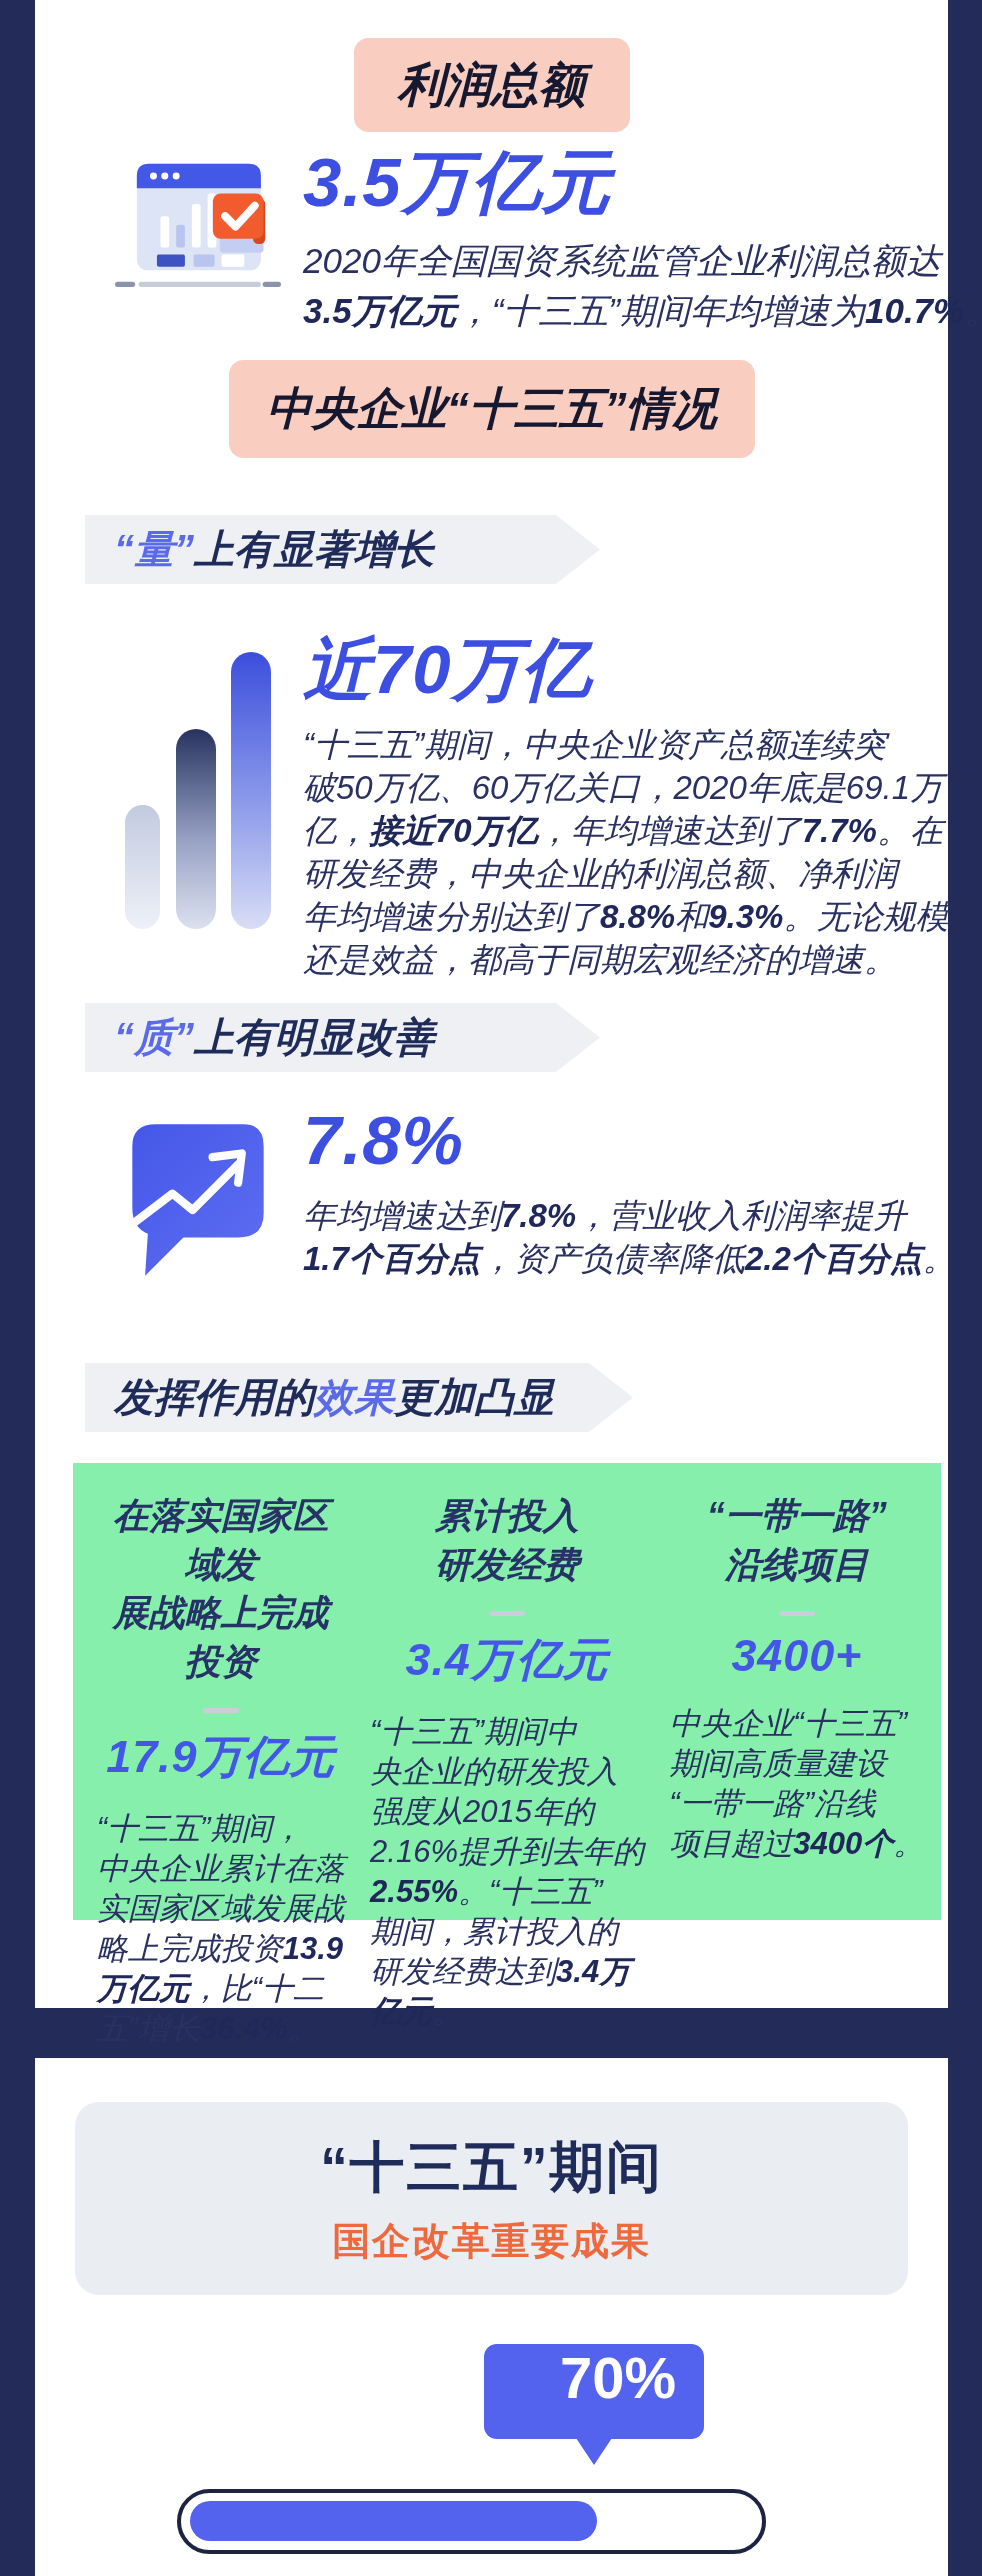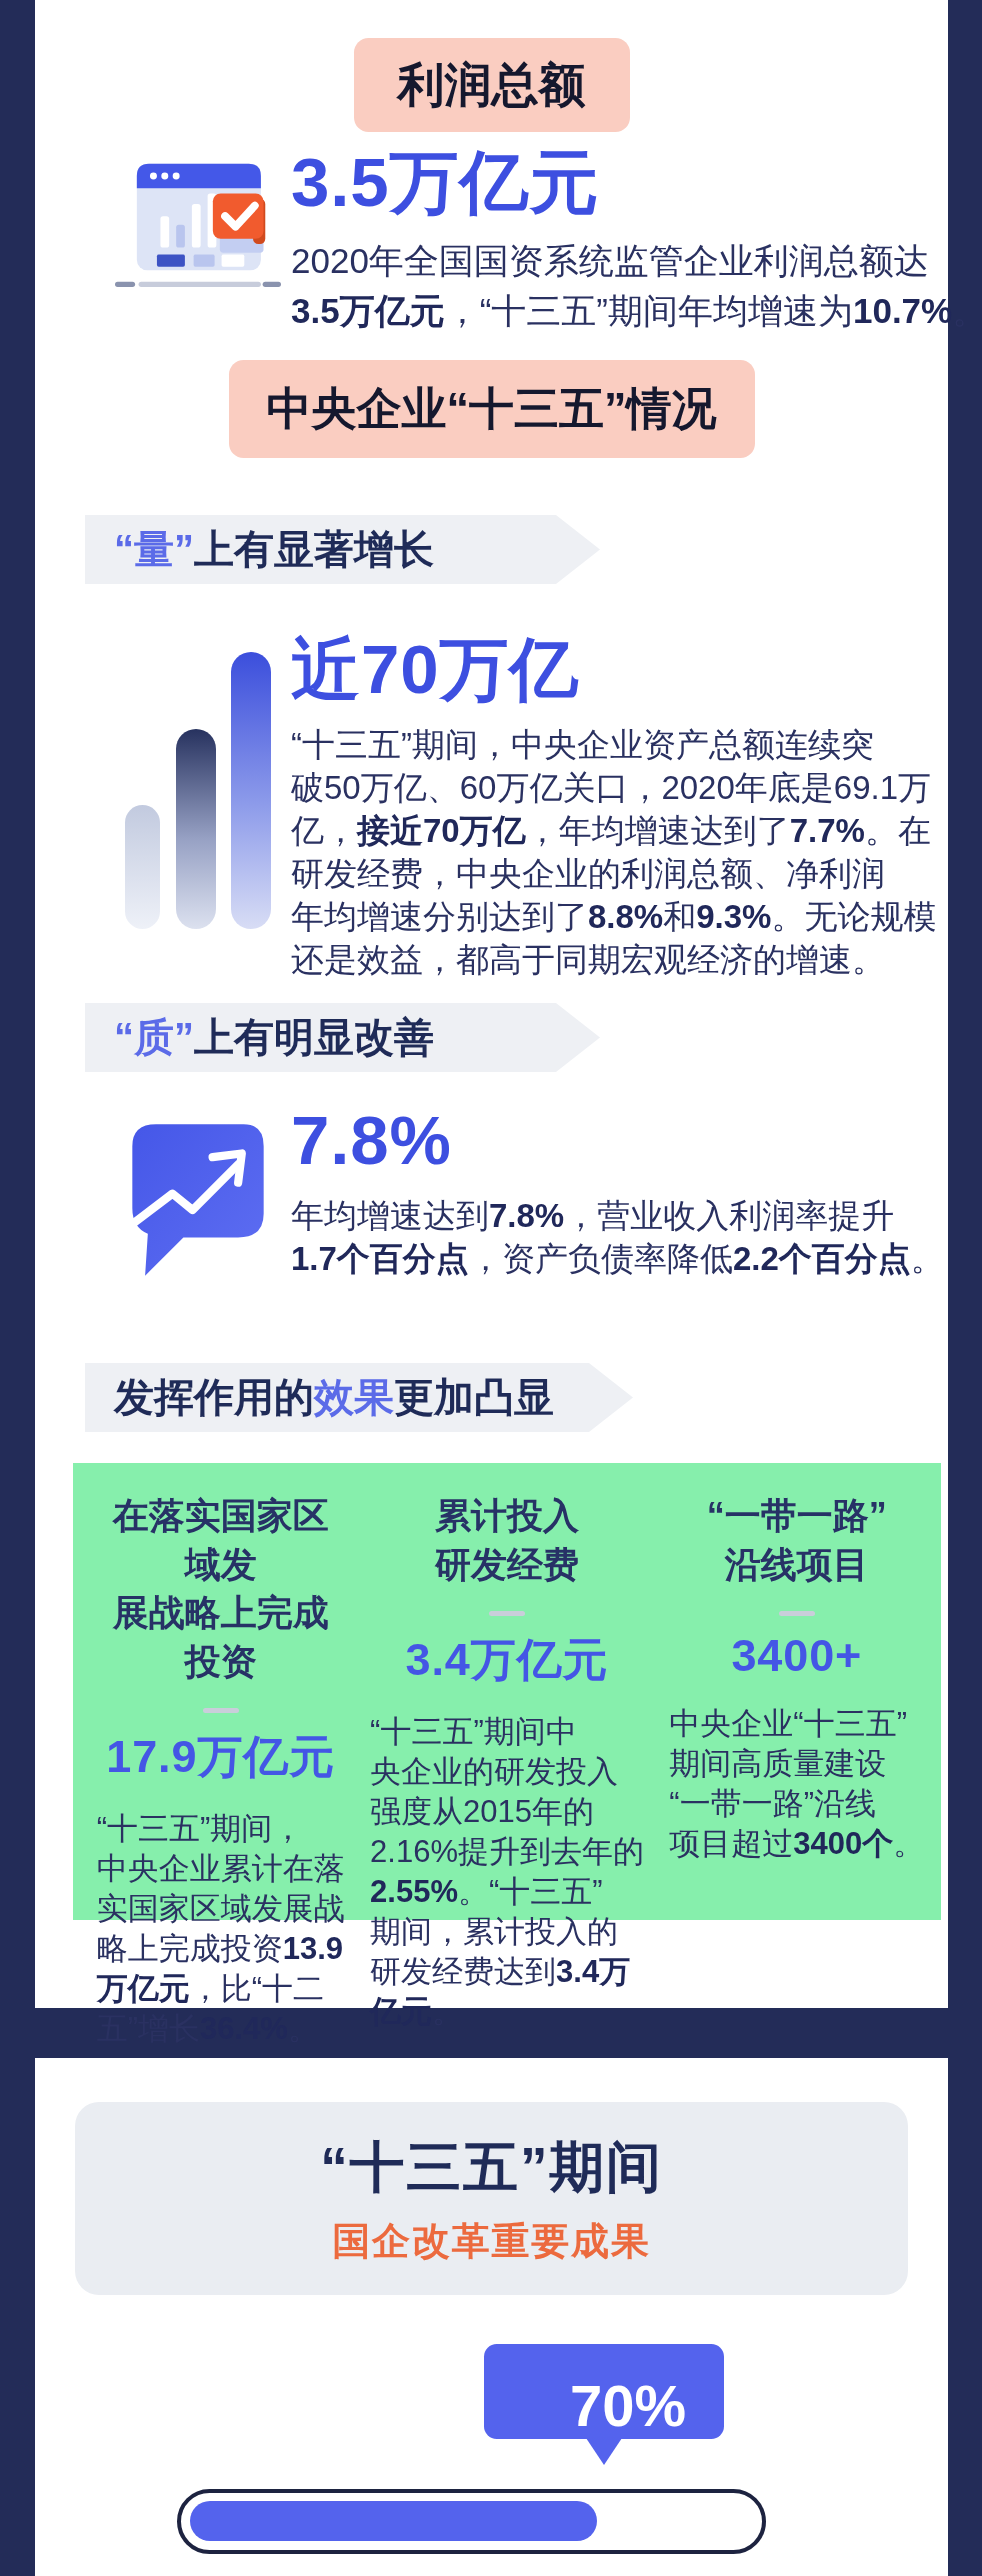--- a/index.html
+++ b/index.html
@@ -3,21 +3,21 @@
 <meta charset="utf-8">
 <style>
   * { box-sizing: border-box; }
   body { margin: 0; background: #232C58; }
   .page {
     position: relative; width: 982px; height: 2576px;
     background: #232C58; overflow: hidden;
     font-family: "Liberation Sans", "DejaVu Sans", sans-serif;
   }
   .card { position: absolute; left: 35px; width: 913px; background: #ffffff; }
-  #card-main { top: 0; height: 2008px; }
+  #card-main { top: 0; height: 2008px; font-style: italic; }
   #card-reform { top: 2058px; height: 518px; }
 
   
   .pink-badge {
     position: absolute; left: 50%; transform: translateX(-50%);
     background: #FACDC1; color: #15182E; font-weight: 800;
     border-radius: 14.6px; white-space: nowrap;
   }
   #profit-badge { top: 38px; font-size: 47px; padding: 15.5px 44px; }
   #central-badge { top: 360px; font-size: 45px; padding: 19px 38px; }
@@ -34,21 +34,21 @@
   #banner-quality  { top: 1003px; }
   #banner-effect   { top: 1363px; width: 548px; }
   .seg-hl { color: #5B6BE8; }
 
   
   .media-row { position: absolute; left: 0; width: 100%; display: flex; padding-left: 80px; }
   #profit-row { top: 144px; }
   #quantity-row { top: 631px; }
   #quality-row { top: 1102px; }
   .icon-box { width: 166px; flex: none; display: flex; justify-content: center; align-items: flex-start; }
-  .txt-col { margin-left: 10px; width: 604px; }
+  .txt-col { margin-left: 22px; width: 604px; }
   .headline { font-size: 69px; font-weight: 800; color: #3D4FE0; line-height: 1.12; letter-spacing: 0.9px; }
   .body-lines { margin-top: 14.6px; font-size: 33px; font-weight: 500; color: #2A3161; }
   .body-lines .rline { line-height: 43px; white-space: nowrap; }
   #profit-desc { font-size: 35px; }
   #profit-desc .rline { line-height: 50px; }
   .seg-b { font-weight: 800; color: #20285A; }
 
   
   .bars { display: flex; align-items: flex-end; gap: 15.5px; margin-top: 16.4px; height: 282px; }
   .bar { border-radius: 22px; }
@@ -69,24 +69,24 @@
   .stat-body .rline { line-height: 40px; white-space: nowrap; }
 
   
   .reform-box {
     position: absolute; top: 44px; left: 40px; width: 833px; height: 193px;
     background: #EAEDF2; border-radius: 24px; text-align: center;
   }
   .reform-period { margin-top: 29px; font-size: 55px; font-weight: 800; color: #1F2B58; letter-spacing: 1.8px; }
   .reform-title { margin-top: 11px; font-size: 38px; font-weight: 800; color: #EC6A3E; letter-spacing: 1.8px; }
   .percent-bubble {
-    position: absolute; top: 286px; left: 449px; width: 240px; height: 95px;
+    position: absolute; top: 286px; left: 449px; width: 220px; height: 95px;
     background: #5463ED; border-radius: 12.7px; color: #ffffff;
     font-size: 58px; font-weight: 800;
-    display: flex; align-items: flex-end; justify-content: center; padding-left: 48px;
+    display: flex; align-items: flex-start; justify-content: center; padding-left: 48px;
   }
   .percent-bubble::after {
     content: ""; position: absolute; top: 99%; left: 50%; transform: translateX(-50%);
     border: 18px solid transparent; border-top: 27px solid #5463ED; border-bottom: 0;
   }
   .progress-track {
     position: absolute; top: 431px; left: 142px; width: 589px; height: 65px;
     border: 4.5px solid #1D2340; border-radius: 36px; background: #ffffff;
   }
   .progress-fill {

